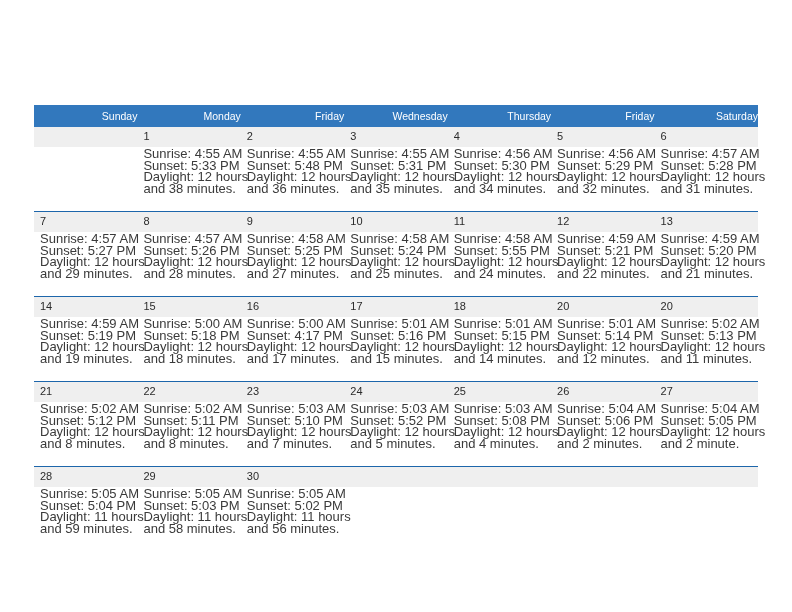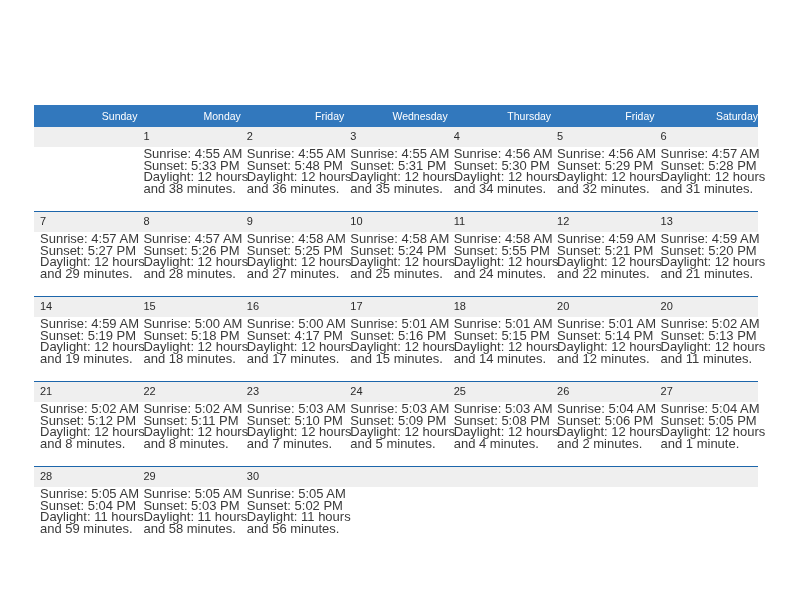--- a/index.html
+++ b/index.html
@@ -439,21 +439,21 @@
                 <div>Daylight: 12 hours</div>
                 <div>and 7 minutes.</div>
               </div>
             </div>
           </td>
           <td>
             <div class="cell">
               <div class="daynum">24</div>
               <div class="details">
                 <div>Sunrise: 5:03 AM</div>
-                <div>Sunset: 5:09 PM</div>
+                <div>Sunset: 5:52 PM</div>
                 <div>Daylight: 12 hours</div>
                 <div>and 5 minutes.</div>
               </div>
             </div>
           </td>
           <td>
             <div class="cell">
               <div class="daynum">25</div>
               <div class="details">
                 <div>Sunrise: 5:03 AM</div>
@@ -474,21 +474,21 @@
               </div>
             </div>
           </td>
           <td>
             <div class="cell">
               <div class="daynum">27</div>
               <div class="details">
                 <div>Sunrise: 5:04 AM</div>
                 <div>Sunset: 5:05 PM</div>
                 <div>Daylight: 12 hours</div>
-                <div>and 1 minute.</div>
+                <div>and 2 minute.</div>
               </div>
             </div>
           </td>
         </tr>
         <tr class="week-row">
           <td>
             <div class="cell">
               <div class="daynum">28</div>
               <div class="details">
                 <div>Sunrise: 5:05 AM</div>

